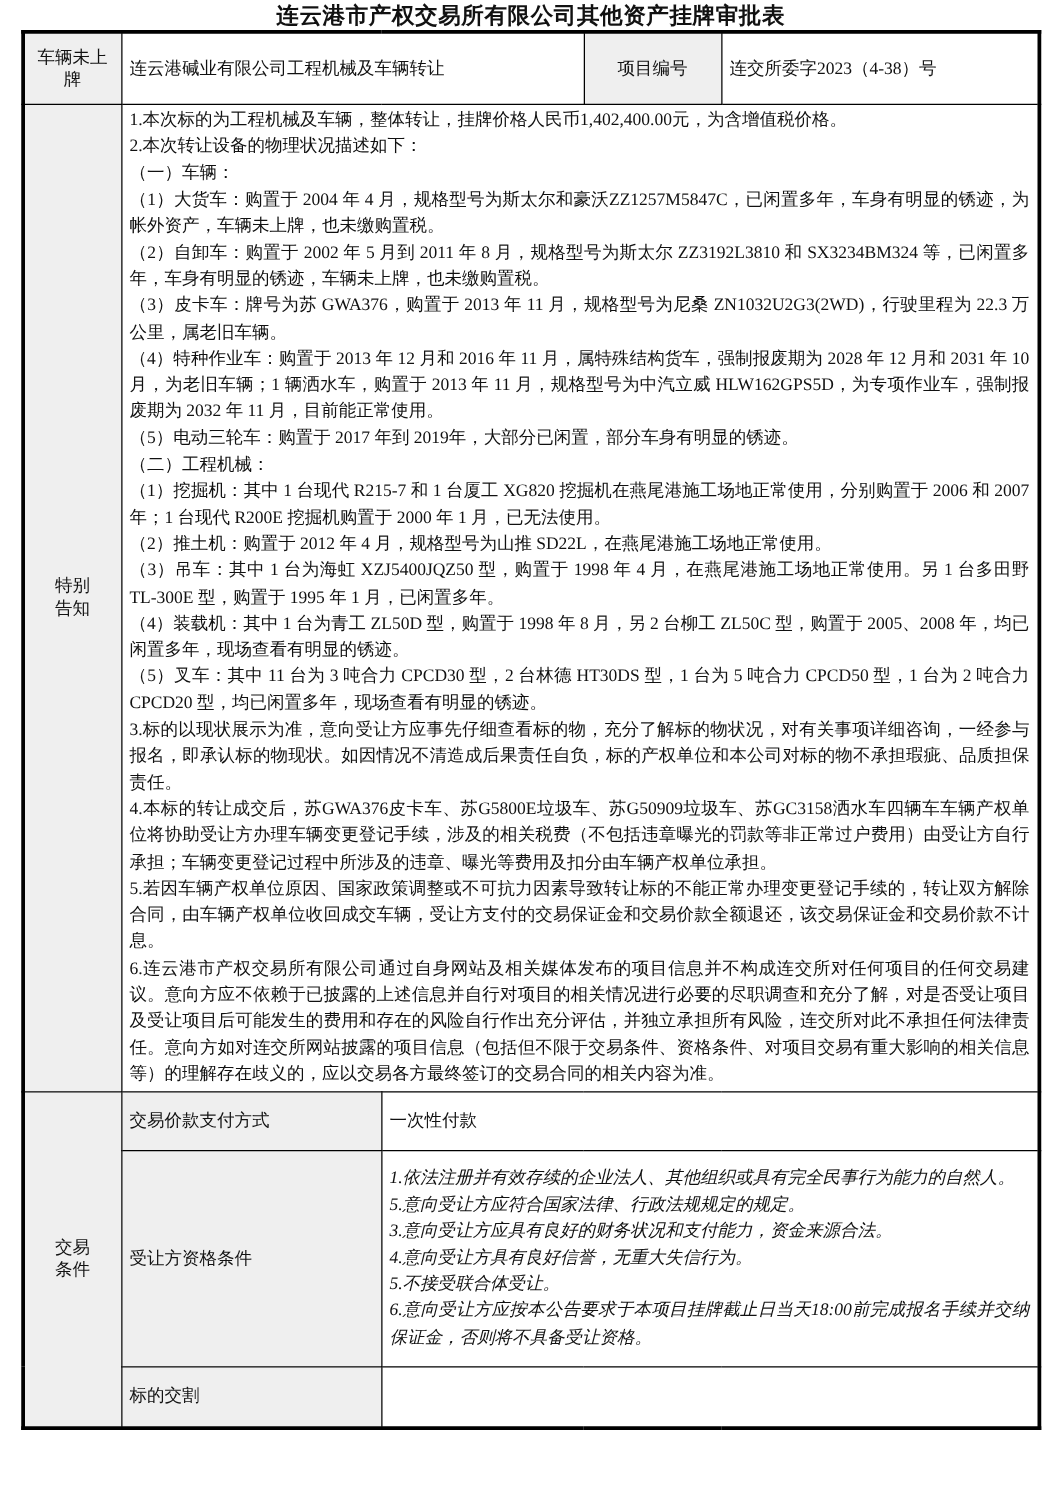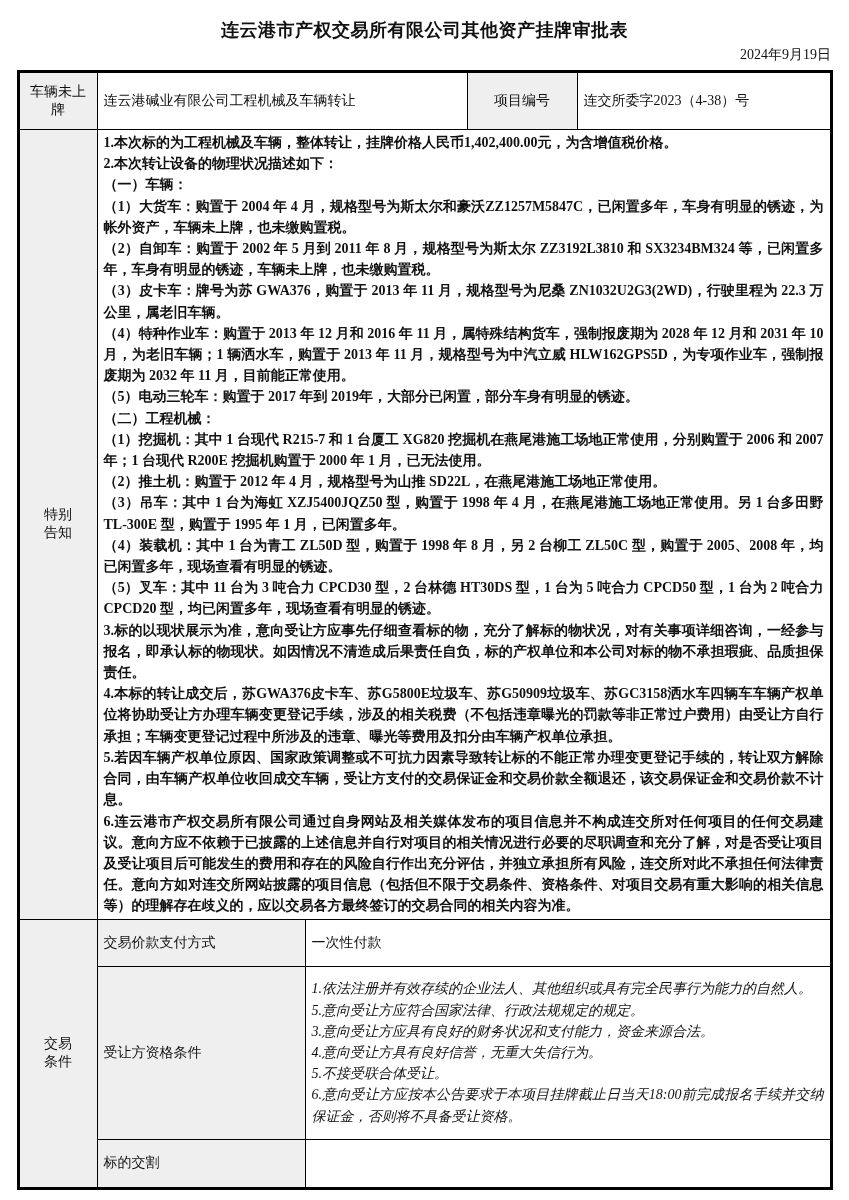--- a/index.html
+++ b/index.html
@@ -14,21 +14,20 @@
     position: relative;
     width: 849px;
     height: 1200px;
     background: #ffffff;
     overflow: hidden;
   }
   .doc-title {
     text-align: center;
     font-size: 18px;
     font-weight: bold;
-    padding-top: 18px;
     letter-spacing: 0.5px;
   }
   .doc-date {
     width: 813px;
     margin: 4px auto 6px auto;
     text-align: right;
     font-size: 14px;
   }
   table.form {
     width: 813px;
@@ -63,37 +62,35 @@
   .row-qual td { height: 168px; border-bottom-width: 2px; }
   .row-delivery td { height: 43px; }
   td.notice-cell {
     vertical-align: top;
     padding: 4px 7px 2px 7px;
   }
   .notice-cell .para {
     text-align: justify;
     line-height: 21.2px;
     font-size: 14px;
-    font-weight: bold;
   }
   .qual-cell .para {
     text-align: justify;
     line-height: 21.2px;
     font-size: 14px;
   }
   td.qual-cell { vertical-align: middle; padding: 4px 7px; font-style: italic; }
   .val-cell { font-size: 14px; }
 </style>
 </head>
 <body>
 
 <div class="page">
 
   <div class="doc-title">连云港市产权交易所有限公司其他资产挂牌审批表</div>
-  <div class="doc-date">2024年9月19日</div>
 
   <table class="form">
     <colgroup>
       <col style="width:79px">
       <col style="width:208px">
       <col style="width:162px">
       <col style="width:110px">
       <col style="width:254px">
     </colgroup>
 

